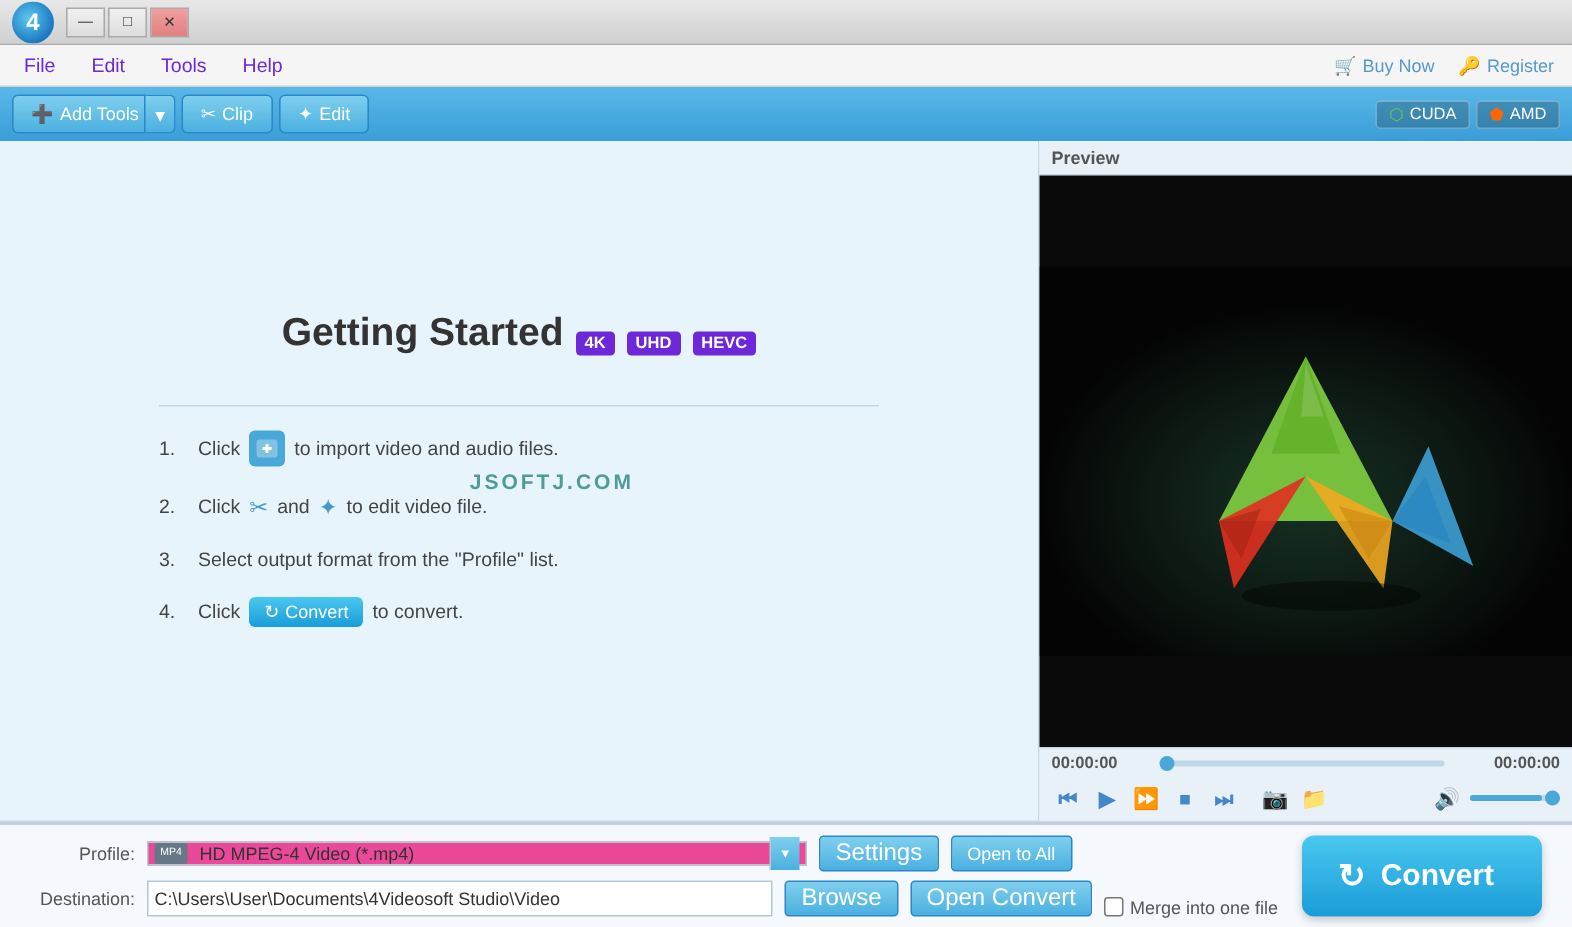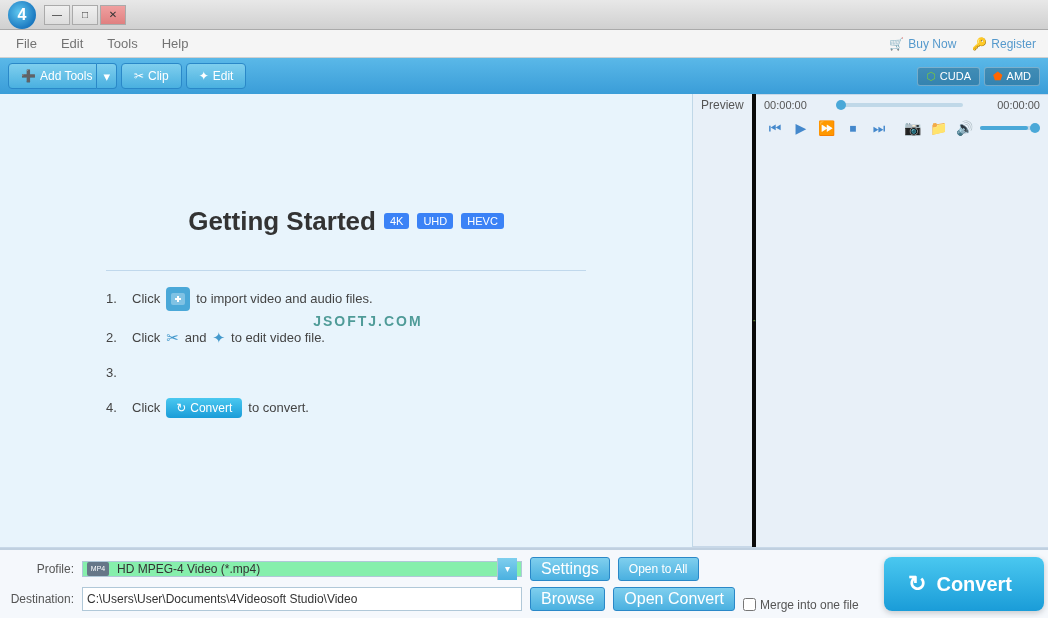--- a/index.html
+++ b/index.html
@@ -57,21 +57,21 @@
       height: 28px;
       display: flex;
       align-items: center;
       padding: 0 4px;
       border-bottom: 1px solid #d0d0d0;
       gap: 0;
     }
     .menu-item {
       padding: 4px 12px;
       cursor: pointer;
-      color: #737373;
+      color: #6d28d9;
       font-size: 13px;
     }
 
     
     #top-right-actions {
       margin-left: auto;
       display: flex;
       align-items: center;
       gap: 16px;
       padding-right: 8px;
@@ -174,34 +174,34 @@
       transform: translate(-30%, -50%);
       color: #0f766e;
       font-size: 14px;
       font-weight: bold;
       letter-spacing: 2px;
       pointer-events: none;
       opacity: 0.7;
     }
     #gs-title-row {
       display: flex;
-      align-items: center;
+      align-items: flex-end;
       gap: 8px;
       margin-bottom: 33px;
     }
     #gs-title {
       font-size: 26px;
       font-weight: bold;
       color: #333;
     }
     .gs-badge {
-      background: #3b82f6;
+      background: #6d28d9;
       color: white;
       font-size: 11px;
-      font-weight: normal;
+      font-weight: bold;
       padding: 2px 6px;
       border-radius: 3px;
     }
     #gs-steps {
       width: 100%;
       max-width: 480px;
     }
     .gs-step {
       display: flex;
       align-items: center;
@@ -244,20 +244,22 @@
       border-top: 1px solid #c0d8ec;
       margin-bottom: 16px;
     }
 
     
     #preview-panel {
       width: 356px;
       background: #f0f8fc;
       border-left: 1px solid #c0d8e8;
       display: flex;
+      flex-direction: column;
+      font-weight: bold;
     }
     #preview-label {
       padding: 4px 8px;
       font-size: 12px;
       color: #555;
       background: #e8f0f8;
       border-bottom: 1px solid #c8d8e8;
     }
     #preview-video {
       flex: 1;
@@ -359,21 +361,21 @@
       right: 0;
     }
 
     
     #bottom-bar {
       height: 70px;
       background: #f5f8fc;
       border-top: 2px solid #c0d0e0;
       display: flex;
       align-items: center;
-      padding: 0 4px;
+      padding: 0 20px;
       gap: 8px;
     }
     #profile-section {
       display: flex;
       flex-direction: column;
       gap: 6px;
       flex: 1;
     }
     .bottom-row {
       display: flex;
@@ -384,21 +386,21 @@
       min-width: 70px;
       color: #555;
       font-size: 12px;
       text-align: right;
     }
     #profile-select {
       flex: 1;
       max-width: 440px;
       height: 16px;
       border: 1px solid #b0c8d8;
-      background: #86efac;
+      background: #ec4899;
       font-size: 12px;
       padding: 0 4px;
       color: #333;
       display: flex;
       align-items: center;
       position: relative;
       cursor: pointer;
     }
     #profile-select-text {
       flex: 1;
@@ -589,20 +591,21 @@
         <span class="step-num">2.</span>
         <span>Click</span>
         <span class="scissors-unicode">✂</span>
         <span>and</span>
         <span class="wand-unicode">✦</span>
         <span>to edit video file.</span>
       </div>
 
       <div class="gs-step">
         <span class="step-num">3.</span>
+        <span>Select output format from the "Profile" list.</span>
       </div>
 
       <div class="gs-step">
         <span class="step-num">4.</span>
         <span>Click</span>
         <button class="convert-mini-btn">
           <span>↻</span>
           <span>Convert</span>
         </button>
         <span>to convert.</span>

